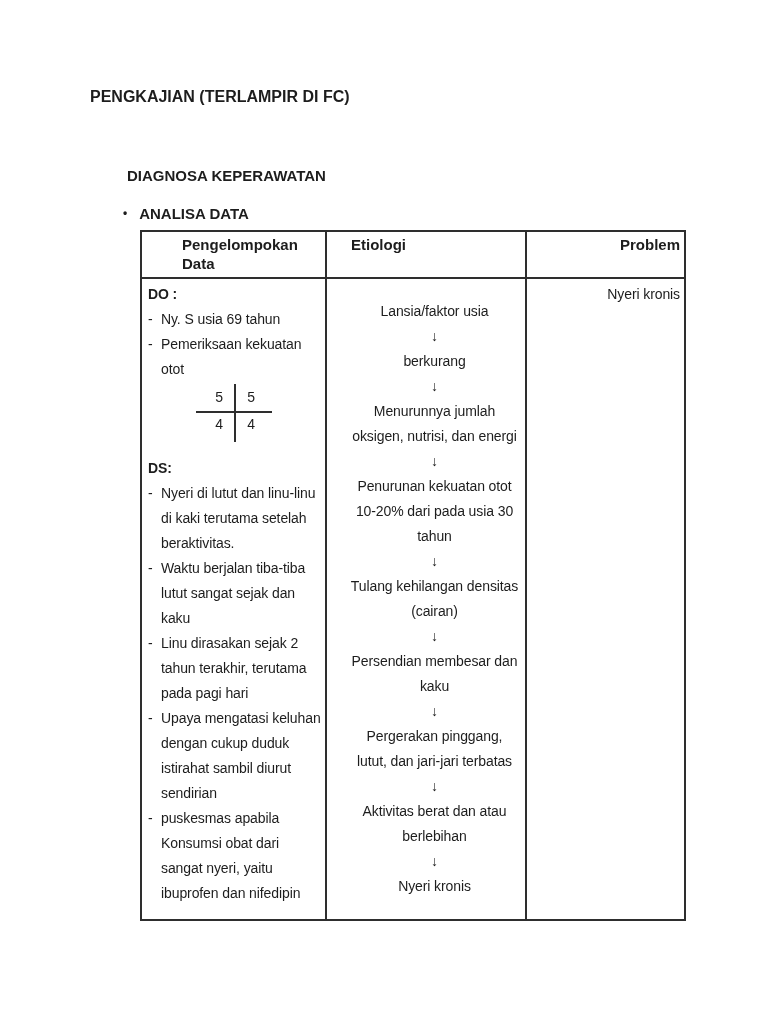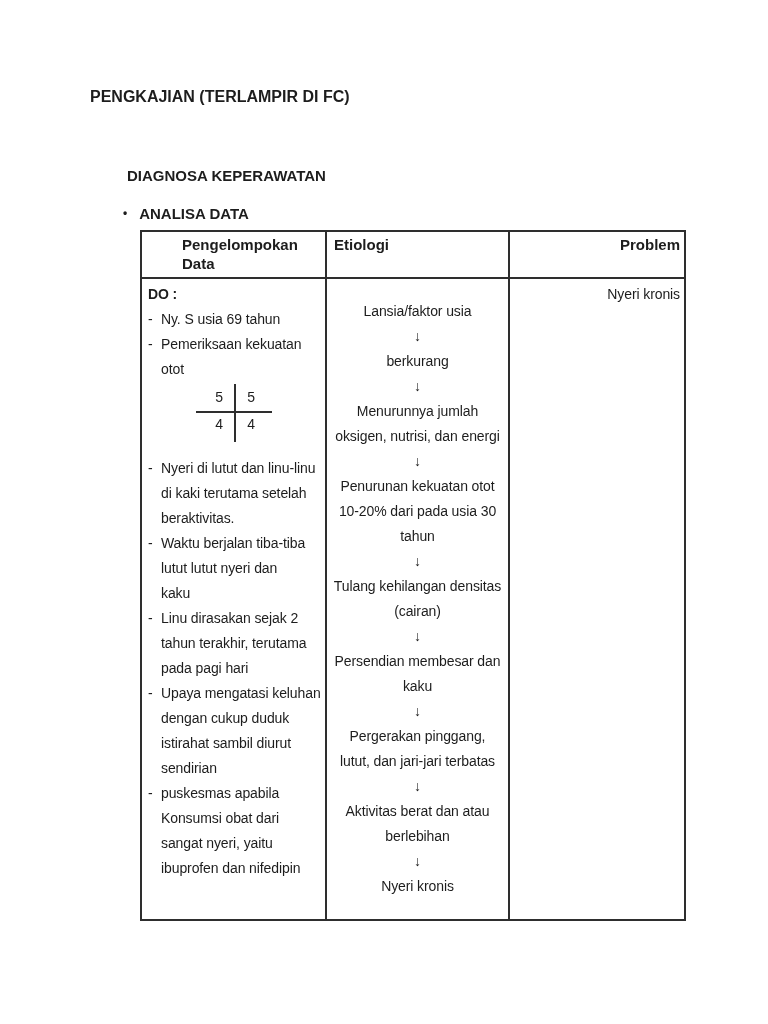--- a/index.html
+++ b/index.html
@@ -12,21 +12,21 @@
   .h-sub{position:absolute;left:102px;top:167px;font-weight:bold;font-size:15px;margin-left:25px;}
   .bullet-row{position:absolute;left:123px;top:205px;display:flex;align-items:center;font-weight:bold;font-size:15px;}
   .bullet{font-size:12px;margin-right:12px;transform:translateY(-1px);}
   .tbl{
     position:absolute;left:140px;top:230px;width:546px;height:691px;
     border:2px solid #2e2e2e;box-sizing:border-box;display:flex;flex-direction:column;background:#fff;
   }
   .thead{display:flex;border-bottom:2px solid #2e2e2e;flex:none;}
   .th{font-weight:bold;font-size:15px;padding:3px 4px 4px 7px;box-sizing:border-box;line-height:19px;}
   .c1{width:185px;flex:none;padding-left:40px;}
-  .c2{width:183px;flex:none;}
+  .c2{width:183px;flex:none;margin-left:17px;}
   .c3{flex:1;text-align:right;}
   .bdr{border-right:2px solid #2e2e2e;}
   .tbody{display:flex;flex:1;min-height:0;}
   .td{box-sizing:border-box;font-size:14px;line-height:25px;letter-spacing:-0.1px;}
   .td-data{padding:3px 2px 0 6px;}
   .td-etio{text-align:center;padding:20px 2px 0;}
   .td-prob{padding:3px 4px 0 7px;}
   .lbl{font-weight:bold;}
   .li{display:flex;}
   .dash{width:13px;flex:none;}
@@ -83,34 +83,35 @@
             <div class="srow">
               <span>5</span>
               <span>5</span>
             </div>
             <div class="srow">
               <span>4</span>
               <span>4</span>
             </div>
           </div>
       </div>
+      <div class="lbl">DS:</div>
       <div>
           <div class="li">
             <span class="dash">-</span>
             <div class="lines">
               <div>Nyeri di lutut dan linu-linu</div>
               <div>di kaki terutama setelah</div>
               <div>beraktivitas.</div>
             </div>
           </div>
           <div class="li">
             <span class="dash">-</span>
             <div class="lines">
               <div>Waktu berjalan tiba-tiba</div>
-              <div>lutut lutut nyeri dan</div>
+              <div>lutut sangat sejak dan</div>
               <div>kaku</div>
             </div>
           </div>
           <div class="li">
             <span class="dash">-</span>
             <div class="lines">
               <div>Linu dirasakan sejak 2</div>
               <div>tahun terakhir, terutama</div>
               <div>pada pagi hari</div>
             </div>

